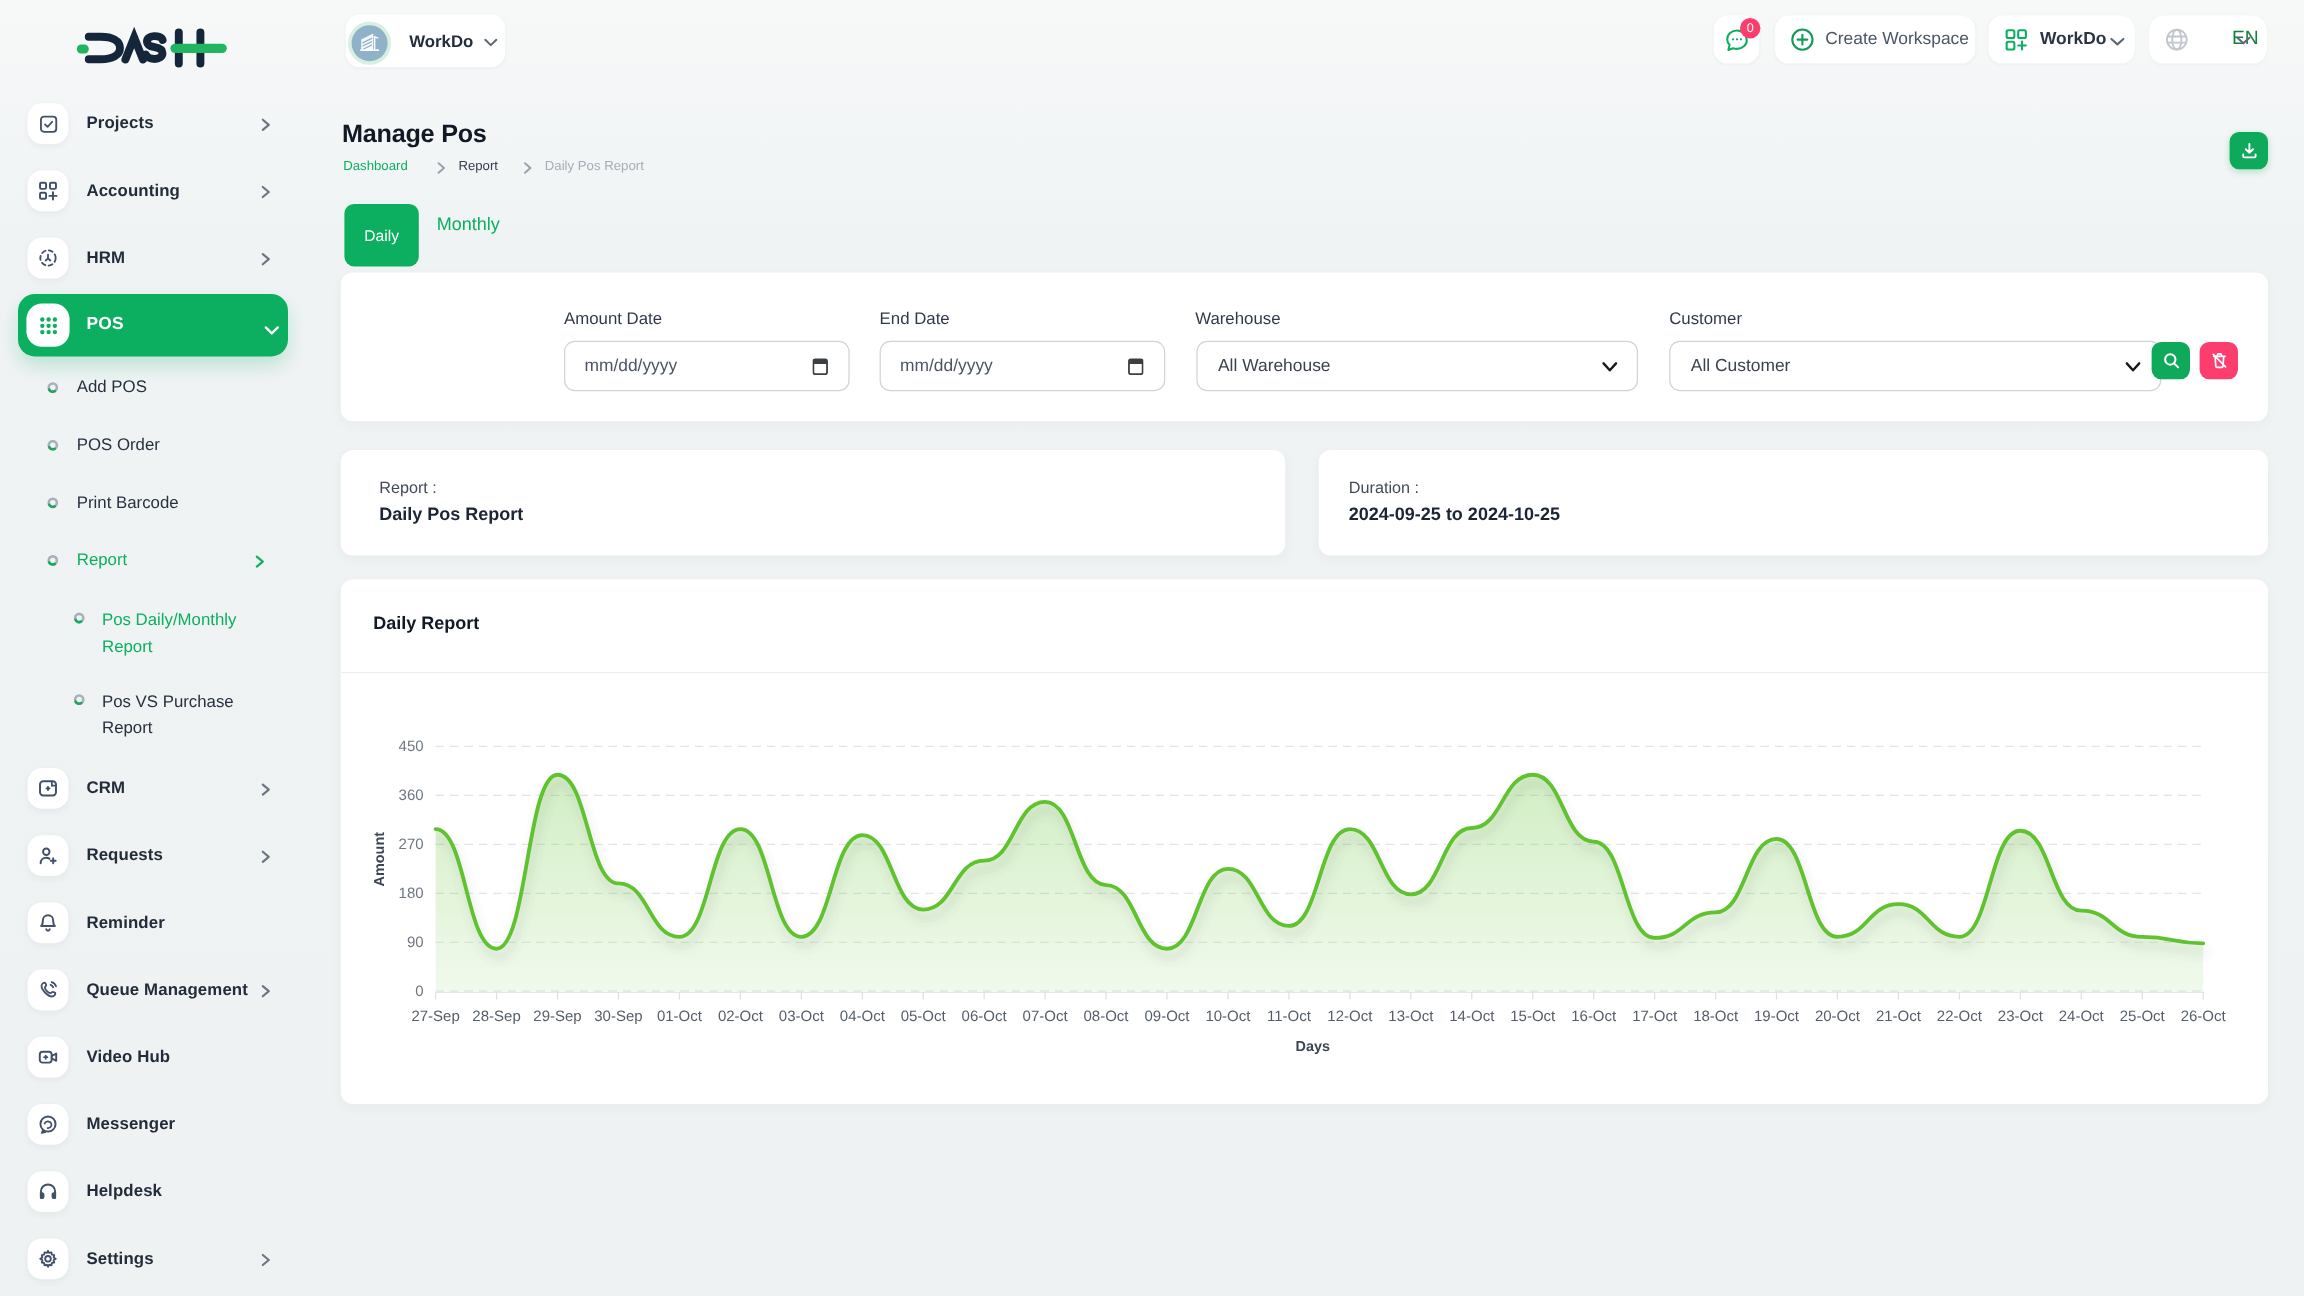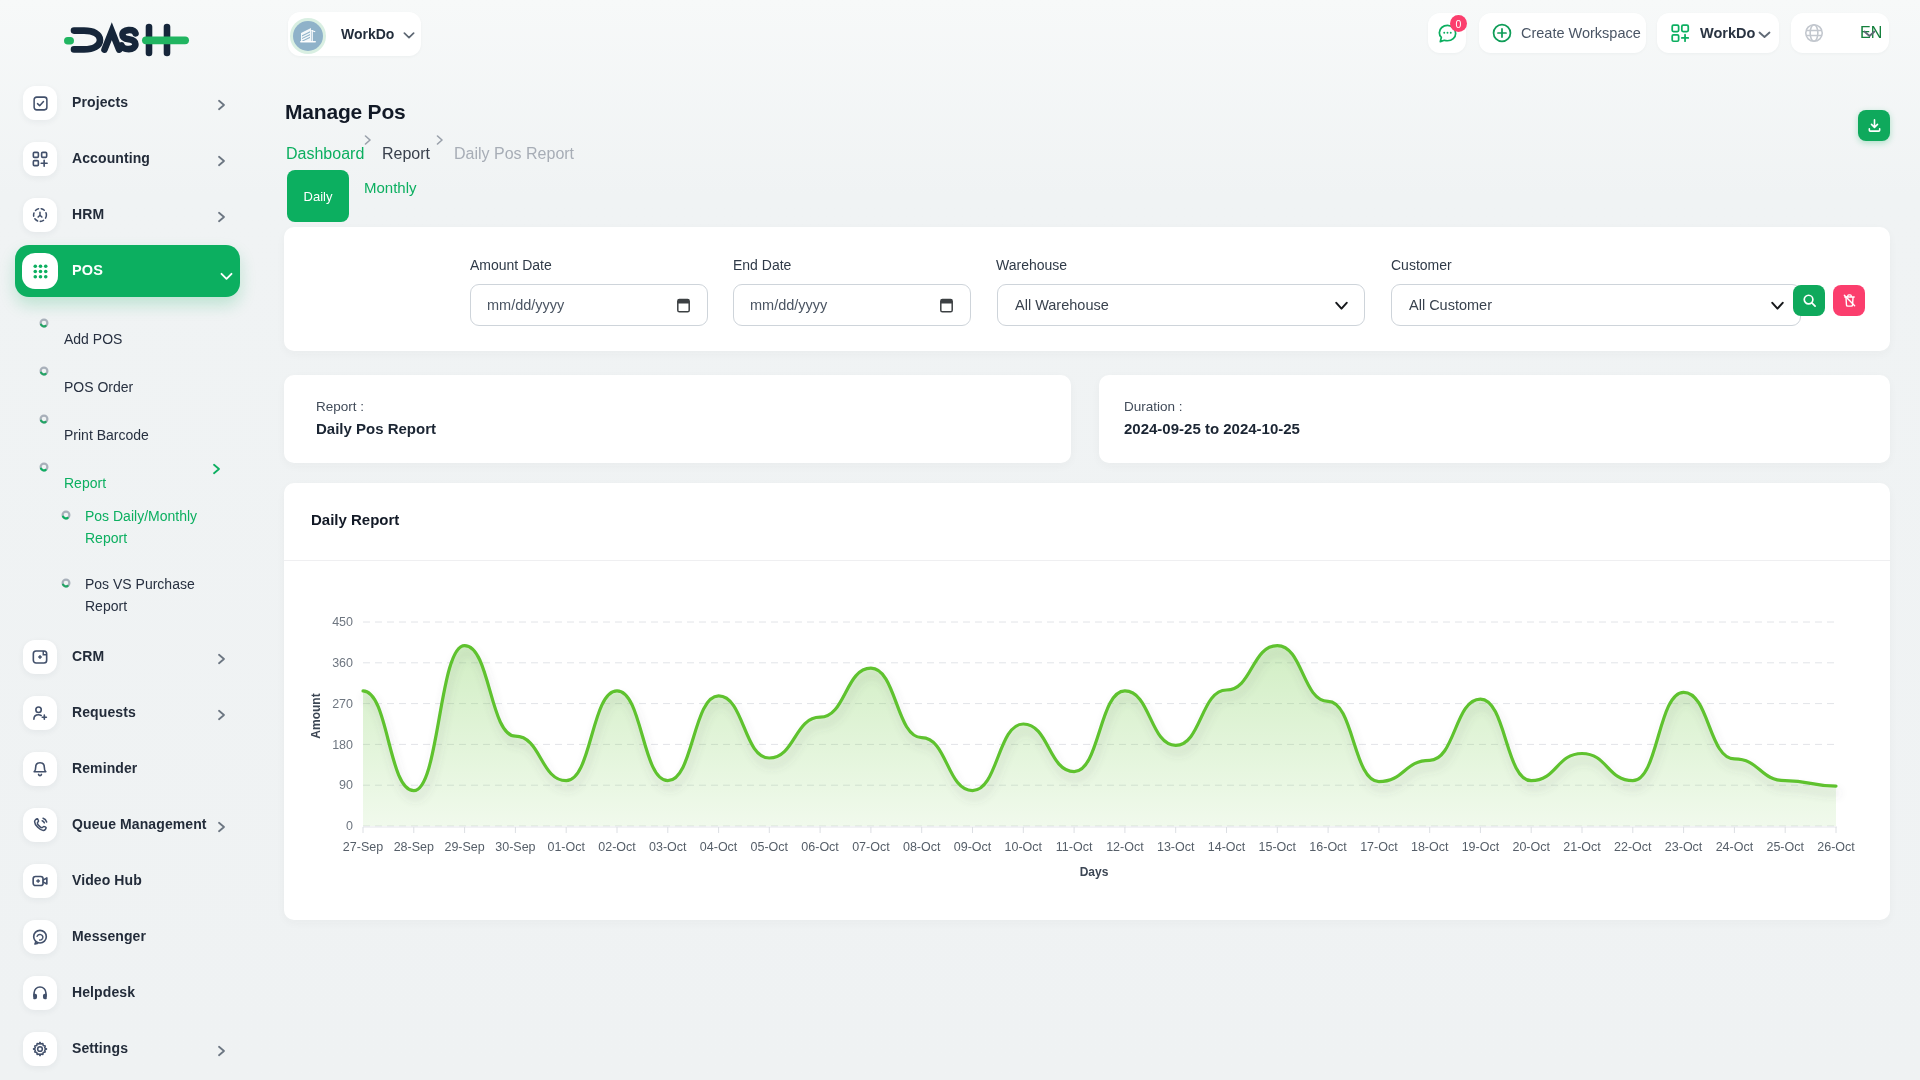--- a/index.html
+++ b/index.html
@@ -13,27 +13,27 @@
 }
 .abs { position:absolute; }
 
 .tile { position:absolute; left:23px; width:34px; height:34px; background:#fff; border-radius:12px;
   box-shadow:0 2px 6px rgba(40,50,60,.06); display:flex; align-items:center; justify-content:center; }
 .nav-label { position:absolute; left:72px; font-size:14px; font-weight:700; color:#232c3a; letter-spacing:.1px; }
 .nav-chev { position:absolute; left:217px; }
 .pos-pill { position:absolute; left:15px; top:245px; width:225px; height:52px; background:#0caf60;
   border-radius:14px; box-shadow:0 8px 16px rgba(12,175,96,.22); }
 .pos-pill .tile { left:7px; top:8px; width:36px; height:36px; border-radius:13px; box-shadow:none; }
-.sub-label { position:absolute; left:64px; font-size:14px; color:#273040;margin-top:17px; }
+.sub-label { position:absolute; left:64px; font-size:14px; color:#273040; }
 
 .hbtn { position:absolute; background:#fff; border-radius:12px; box-shadow:0 1px 3px rgba(30,40,50,.04); }
 
 .card { position:absolute; background:#fff; border-radius:10px; box-shadow:0 3px 10px rgba(50,60,70,.035); }
 h1.pagetitle { position:absolute; left:285px; top:100px; font-size:21px; font-weight:700; color:#121926; letter-spacing:-.2px; }
-.crumb { position:absolute; top:145px; font-size:16px; }
+.crumb { position:absolute; top:133px; font-size:11px; }
 .btn-daily { position:absolute; left:287px; top:170px; width:62px; height:52px; background:#0caf60; color:#fff;
   border-radius:8px; font-size:13px; display:flex; align-items:center; justify-content:center; }
 .btn-monthly { position:absolute; left:364px; top:170px; height:34px; color:#0caf60; font-size:15px;
   display:flex; align-items:center; }
 .flabel { position:absolute; font-size:14px; color:#2f3a48; }
 .finput { position:absolute; top:284px; height:42px; background:#fff; border:1px solid #ced4da; border-radius:9px; }
 .dtext { position:absolute; left:16px; top:12px; font-size:14.5px; color:#4b5563; }
 .sel-text { position:absolute; left:17px; top:12px; font-size:14.5px; color:#39424e; }
 .ibtn { position:absolute; top:285px; width:32px; height:31px; border-radius:8px; display:flex; align-items:center; justify-content:center; }
 .infolabel { font-size:13.5px; color:#414b59; }

